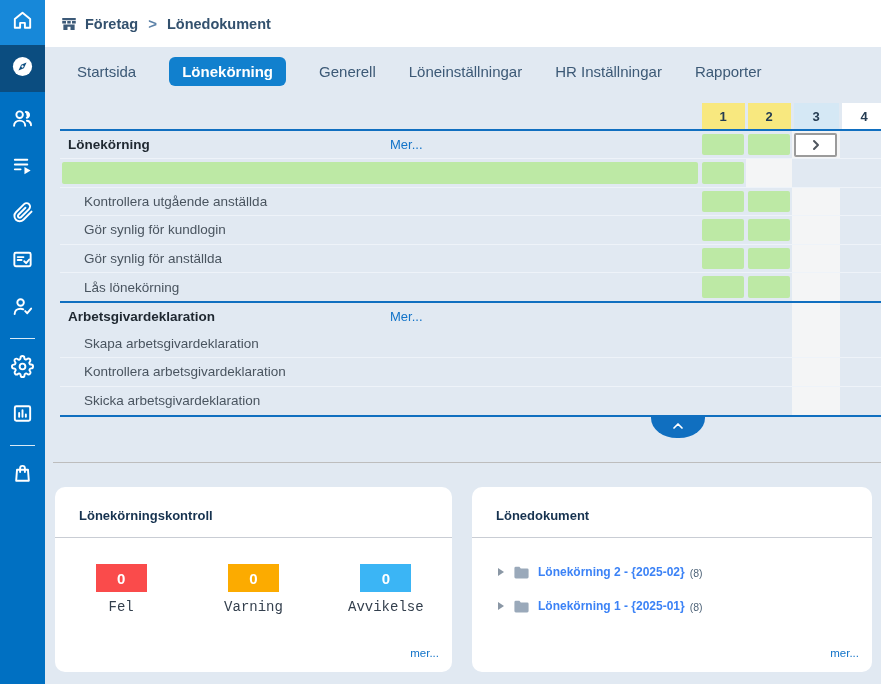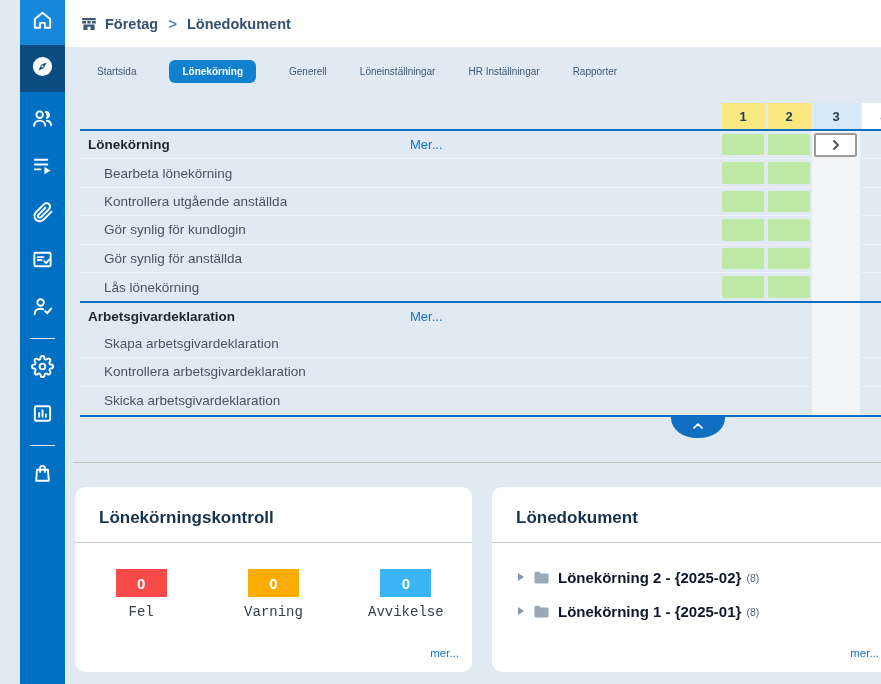--- a/index.html
+++ b/index.html
@@ -1,18 +1,18 @@
 <!DOCTYPE html>
 <html style="--accent: #1180ce; --sidebar: #0070c2; --sidebar-home: #1788d9; --sidebar-current: #0b4d80; --line: #106fc0; --link: #1273c8; --col-yellow: #f8e87f; --col-blue: #d5e8f5; --done-green: #bde9a5;"><head>
 <meta charset="utf-8">
 <style>
   * { margin:0; padding:0; box-sizing:border-box; }
   html,body { width:881px; height:684px; overflow:hidden;
     font-family:"Liberation Sans", sans-serif; background:#e1e9f2; }
-  .app { position:relative; width:759px; height:684px;margin-left:20px; }
+  .app { position:relative; width:759px; height:684px; }
 
   
   .sidebar { position:absolute; left:0; top:0; width:45px; height:684px;
     background:var(--sidebar,#0070c2); display:flex; flex-direction:column; align-items:stretch; }
   .sb-item { height:47px; display:flex; align-items:center; justify-content:center; cursor:pointer; }
   .sb-item.home { height:45px; background:var(--sidebar-home,#1788d9); }
   .sb-item.current { background:var(--sidebar-current,#0b4d80); }
   .sb-gap { height:5px; }
   .sb-divider { height:0; border-top:1.5px solid rgba(255,255,255,.85); margin:6px 10px; }
   .sb-item svg { width:23px; height:23px; }
@@ -21,21 +21,21 @@
   .main { position:absolute; left:45px; top:0; width:836px; height:684px; }
 
   .topbar { position:absolute; left:0; top:0; width:836px; height:47px; background:#fff;
     display:flex; align-items:center; padding-left:15px; gap:7px; }
   .topbar .crumb { font-size:14.5px; font-weight:bold; color:#33516e; }
   .topbar .sep { font-size:15px; font-weight:bold; color:#5c82a8; padding:0 3px; }
   .store-ic svg { width:18px; height:18px; display:block; }
 
   .tabbar { position:absolute; left:0; top:47px; width:836px; height:49px;
     display:flex; align-items:center; gap:33px; padding-left:32px; }
-  .tab { font-size:10px; color:#3c5976; cursor:pointer; white-space:nowrap; }
+  .tab { font-size:15px; color:#3c5976; cursor:pointer; white-space:nowrap; }
   .tab.active { background:var(--accent,#1180ce); color:#fff; font-weight:bold;
     padding:6px 13px; border-radius:6px; }
 
   
   .tablewrap { position:absolute; left:0; top:96px; width:836px; }
   .thead { margin:7px 0 0 15px; display:grid;
     grid-template-columns:640px 46px 46px 48px 48px; height:26px; }
   .hcell { display:flex; align-items:center; justify-content:center;
     font-size:13px; font-weight:bold; color:#253c52; margin:0 1.5px; }
   .hcell.c1, .hcell.c2 { background:var(--col-yellow,#f8e87f); }
@@ -67,37 +67,37 @@
   .collapse-tab svg { width:16px; height:16px; margin-top:1px; }
 
   .hdivider { position:absolute; left:8px; top:462px; width:828px; height:0;
     border-top:1px solid #bdbdbd; }
 
   
   .cards { position:absolute; left:10px; top:487px; display:flex; gap:20px; }
   .card { background:#fff; border-radius:10px; height:185px; position:relative; }
   .card.c1 { width:397px; }
   .card.c2 { width:400px; }
-  .card-title { font-size:17px; font-weight:bold; color:#16324f; padding:21px 24px 0 24px; }
+  .card-title { font-size:13px; font-weight:bold; color:#16324f; padding:21px 24px 0 24px; }
   .card-sep { border-top:1px solid #c9cdd4; margin-top:14px; }
   .card .more { position:absolute; right:13px; bottom:13px; font-size:11.5px;
     color:var(--link,#1273c8); text-decoration:none; cursor:pointer; }
 
   .stats { display:grid; grid-template-columns:1fr 1fr 1fr; margin-top:26px; }
   .stat { display:flex; flex-direction:column; align-items:center; }
   .stat-box { width:51px; height:28px; display:flex; align-items:center; justify-content:center;
     color:#fff; font-size:15px; font-weight:bold; }
   .stat-label { margin-top:7px; font-size:14px; color:#333f4d;font-family:Liberation Mono, monospace; }
 
   .tree { margin-top:22px; }
   .tree-item { display:flex; align-items:center; height:24px; margin:0 0 10px 26px; cursor:pointer; }
   .tw { width:0; height:0; border-left:6px solid #8a97a5; border-top:4.5px solid transparent;
     border-bottom:4.5px solid transparent; margin-right:9px; }
   .folder-ic svg { width:17px; height:15px; display:block; margin-right:8px; }
-  .tree-label { font-size:15px; font-weight:bold; color:#0f172a; }
+  .tree-label { font-size:12px; font-weight:bold; color:#3b82f6; }
   .tree-count { font-size:10.5px; color:#50657a; margin-left:5px; padding-top:1px; }
 </style>
 </head>
 <body>
 
 <div class="app">
 
   <aside class="sidebar">
     <div class="sb-item home">
       <span>
@@ -237,23 +237,20 @@
             <div class="ccell c3">
               <div class="rowbtn">
                 <svg viewBox="0 0 24 24" fill="none" stroke="#4f565e" stroke-width="3" stroke-linecap="round" stroke-linejoin="round">
                   <path d="M9 6 L15 12 L9 18"></path>
                 </svg>
               </div>
             </div>
             <div class="ccell c4"></div>
           </div>
           <div class="trow">
-            <div class="lblcell">
-              <span class="label">Bearbeta lönekörning</span>
-            </div>
             <div class="ccell c1">
               <div class="done"></div>
             </div>
             <div class="ccell c2">
               <div class="done"></div>
             </div>
             <div class="ccell c3"></div>
             <div class="ccell c4"></div>
           </div>
           <div class="trow">

